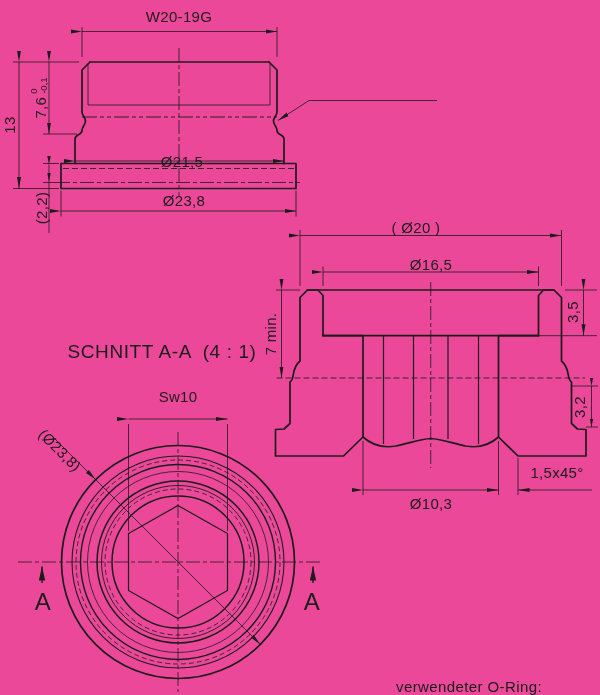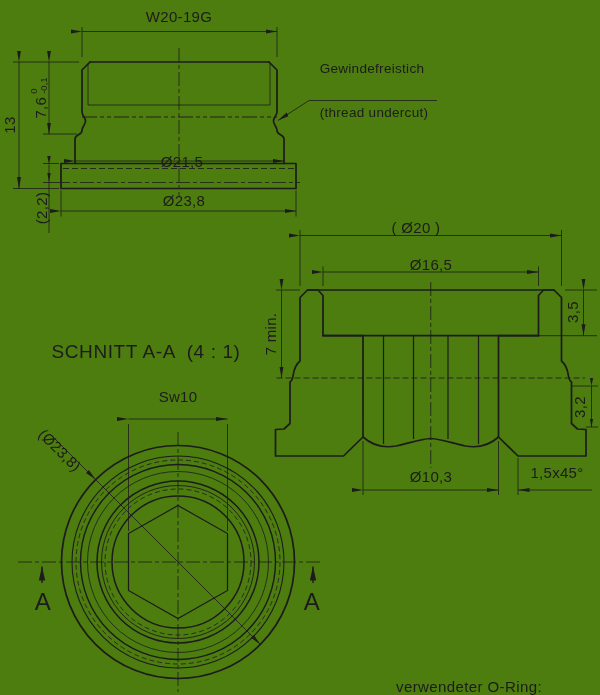--- a/index.html
+++ b/index.html
@@ -1,16 +1,16 @@
 <!DOCTYPE html>
 <html><head>
 <meta charset="utf-8">
 <style>
   html,body{margin:0;padding:0;background:#ffffff;}
-  #stage{position:relative;width:600px;height:695px;background:#4d7c0f;overflow:hidden;
+  #stage{position:relative;width:600px;height:695px;background:#ec4899;overflow:hidden;
          font-family:"Liberation Sans", sans-serif;color:#1c1c1c;}
   svg{position:absolute;left:0;top:0;}
   .thick{stroke:#1c1c1c;stroke-width:1.7;fill:none;stroke-linejoin:round;stroke-linecap:round;}
   .med{stroke:#1c1c1c;stroke-width:1.2;fill:none;}
   .thin{stroke:#1c1c1c;stroke-width:0.8;fill:none;}
   .dim{stroke:#1c1c1c;stroke-width:0.8;fill:none;}
   .hid{stroke:#1c1c1c;stroke-width:0.85;fill:none;stroke-dasharray:6,3;}
   .cl{stroke:#1c1c1c;stroke-width:0.8;fill:none;stroke-dasharray:14,3,4,3;}
   .ph{stroke:#1c1c1c;stroke-width:0.9;fill:none;stroke-dasharray:15,3,4,3,4,3;}
   marker path{fill:#1c1c1c;}
@@ -165,40 +165,36 @@
     </span>
   </span>
 </div>
 
 <div class="txt rot" style="left:41px;top:208px">(2,2)</div>
 
 <div class="txt" style="left:182px;top:161px">Ø21,5</div>
 
 <div class="txt" style="left:184px;top:200px">Ø23,8</div>
 
-<div class="txt small" style="left:374px;top:84px;transform:translate(-50%,-50%);text-align:left;">
-  <div>Gewindefreistich</div>
-  <div>(thread undercut)</div>
-</div>
 
 <div class="txt" style="left:416px;top:227px">( Ø20 )</div>
 
 <div class="txt" style="left:431px;top:264px">Ø16,5</div>
 
 <div class="txt rot" style="left:572px;top:312px">3,5</div>
 
 <div class="txt rot" style="left:270px;top:334px">7 min.</div>
 
 <div class="txt rot" style="left:579px;top:407px">3,2</div>
 
-<div class="txt" style="left:431px;top:476px">Ø10,3</div>
+<div class="txt" style="left:431px;top:503px">Ø10,3</div>
 
 <div class="txt" style="left:557px;top:472px">1,5x45°</div>
 
-<div class="txt title" style="left:146px;top:351px">SCHNITT A-A  (4 : 1)</div>
+<div class="txt title" style="left:162px;top:351px">SCHNITT A-A  (4 : 1)</div>
 
 <div class="txt" style="left:178px;top:396px">Sw10</div>
 
 <div class="txt rot45" style="left:60px;top:450px">(Ø23,8)</div>
 
 <div class="txt bigA" style="left:43px;top:601px">A</div>
 
 <div class="txt bigA" style="left:312px;top:601px">A</div>
 
 <div class="txt note" style="left:396px;top:648px">

